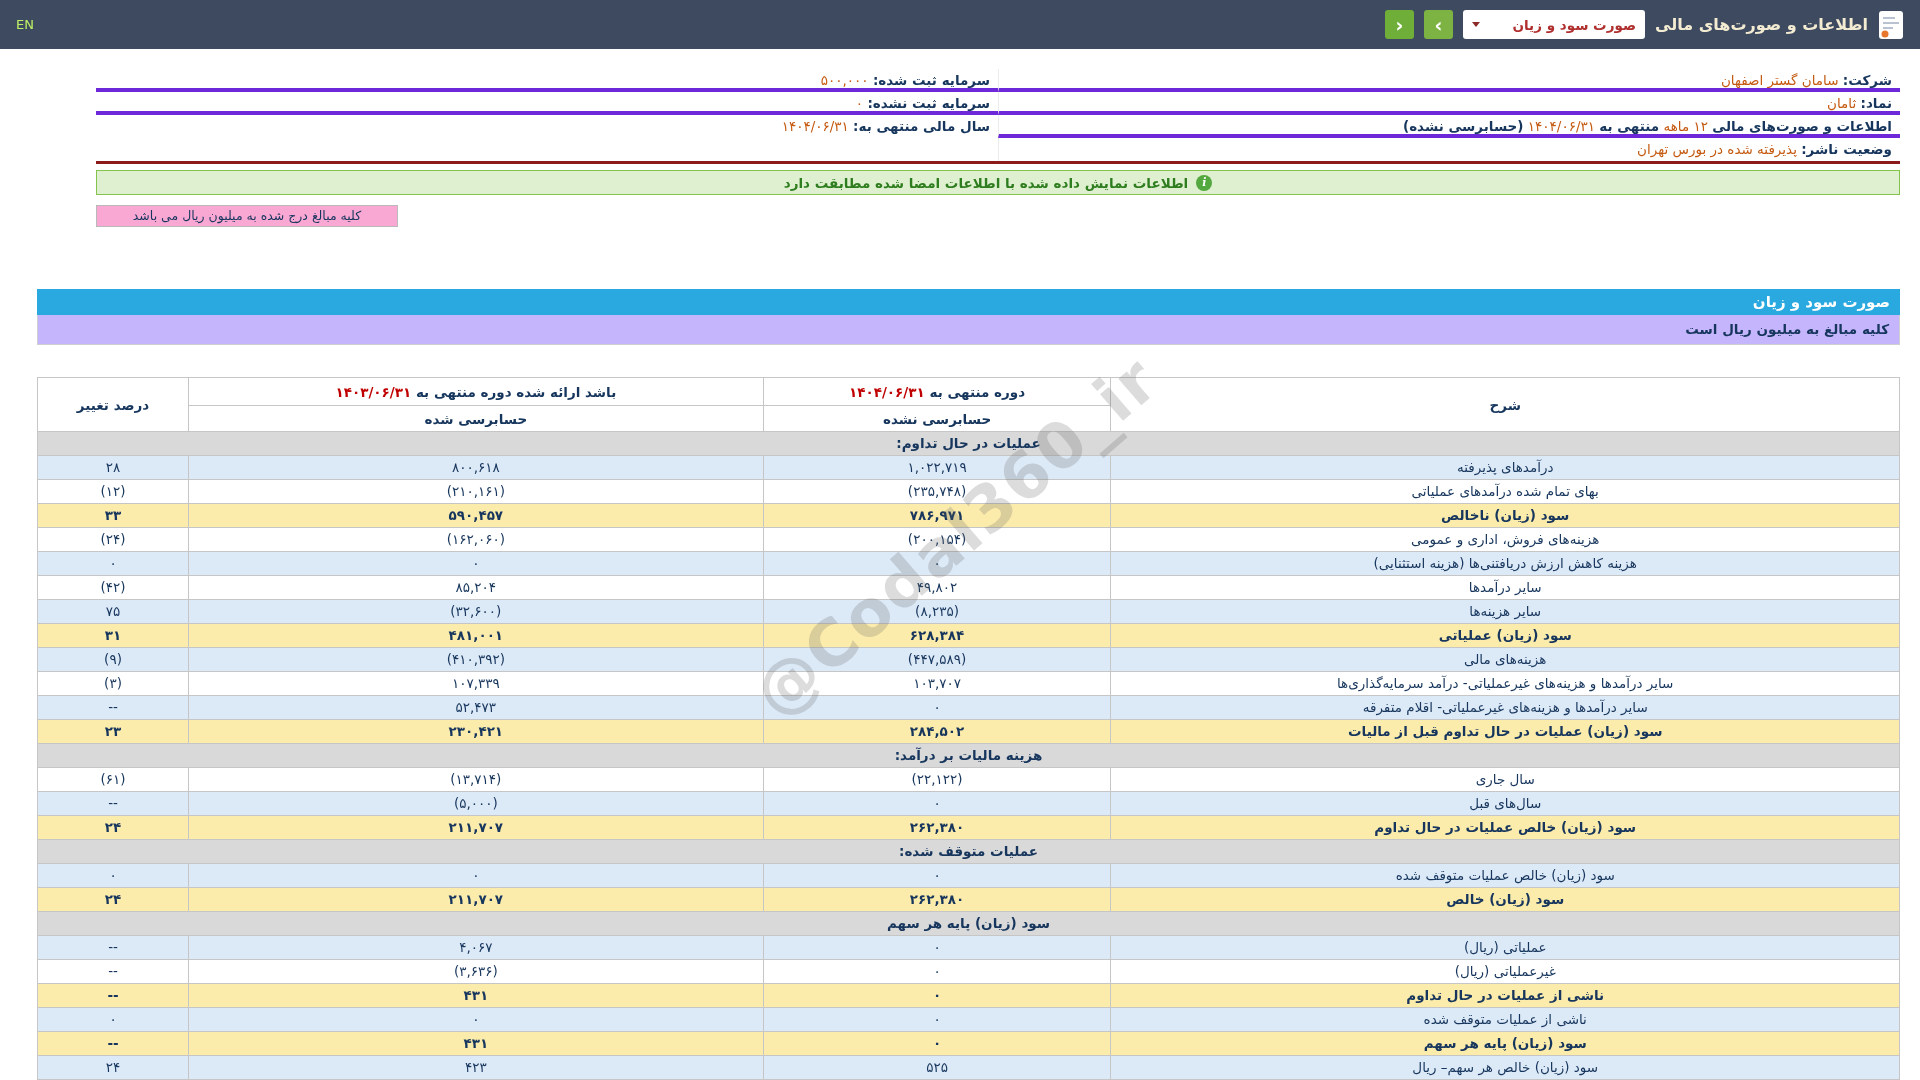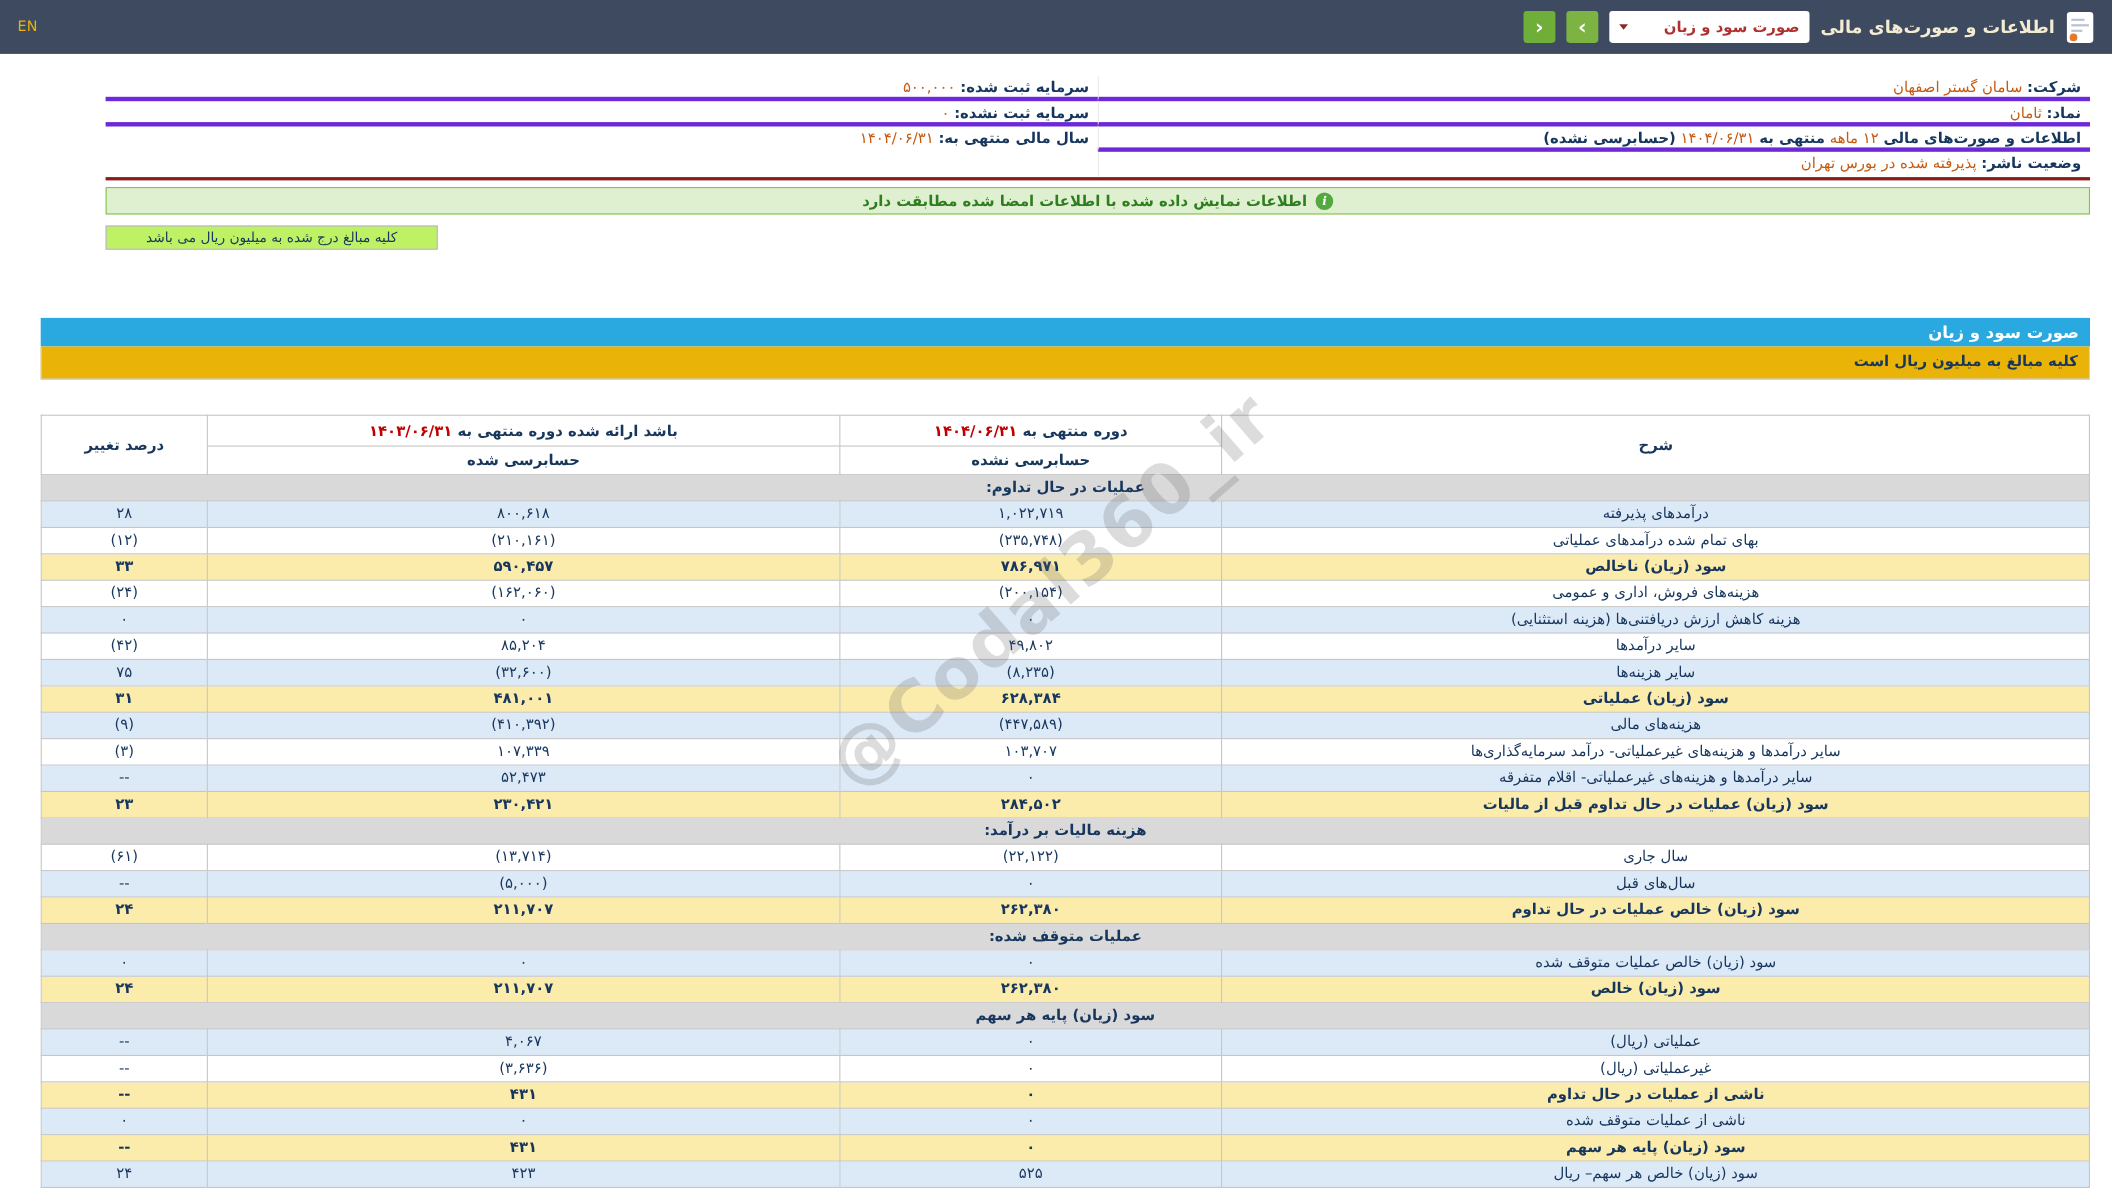--- a/index.html
+++ b/index.html
@@ -15,38 +15,38 @@
   }
   
   .topbar{height:49px;background:var(--topbar-bg);display:flex;align-items:center;gap:10px;padding:0 16px}
   .logo{display:flex;align-items:center;cursor:pointer}
   .topbar-title{color:#f3ecd2;font-size:16px;font-weight:bold}
   .statement-select{background:#fff;border-radius:3px;height:29px;min-width:182px;display:flex;align-items:center;justify-content:space-between;padding:0 9px;cursor:pointer}
   .select-value{color:#b03030;font-size:13.5px;font-weight:bold}
   .select-caret{width:0;height:0;border-left:4px solid transparent;border-right:4px solid transparent;border-top:5px solid #8a2a2a}
   .nav-btn{width:29px;height:29px;border:none;border-radius:3px;background:var(--nav-green);color:#fff;font-size:19px;font-weight:bold;cursor:pointer;line-height:26px;text-align:center;font-family:inherit}
   .nav-btn--back{background:#6fae39}
-  .lang{margin-right:auto;color:#eab308;font-size:13px;cursor:pointer;text-decoration:none}
+  .lang{margin-right:auto;color:#bef264;font-size:13px;cursor:pointer;text-decoration:none}
   
   .company-info{margin:20px 20px 0 96px;border-bottom:3px solid #8b1b1b}
   .info-grid{display:grid;grid-template-columns:1fr 1fr}
   .info-cell{height:23px;line-height:23px;font-size:13.5px;border-bottom:4px solid #6d28d9;padding:0 8px;white-space:nowrap;overflow:hidden}
   .info-grid .info-cell:nth-child(odd){border-left:1px solid #ececec}
   .info-grid .info-cell:nth-last-child(-n+2){border-bottom:none}
   .info-cell .lbl{font-weight:bold;color:var(--navy)}
   .info-cell .val{color:var(--value-orange)}
   
   .signed-banner{margin:6px 20px 0 96px;height:25px;background:#dff0d0;border:1px solid #84c44c;display:flex;align-items:center;justify-content:center;gap:8px;font-size:13.5px;font-weight:bold;color:#2e7d1e}
   .info-icon{width:16px;height:16px;border-radius:50%;background:#53a93f;color:#fff;display:inline-flex;align-items:center;justify-content:center;font-size:11px;font-style:italic;font-family:"DejaVu Serif",serif;flex:0 0 auto}
   
-  .unit-note-box{width:302px;height:22px;margin:10px auto 0 96px;border:1px solid #b9b9b9;text-align:center;font-size:12.5px;line-height:20px;color:var(--navy);background:#bef264}
+  .unit-note-box{width:302px;height:22px;margin:10px auto 0 96px;border:1px solid #b9b9b9;text-align:center;font-size:12.5px;line-height:20px;color:var(--navy);background:#f9a8d4}
   
   .statement{margin:62px 20px 0 37px}
   .statement-title-bar{height:26px;line-height:26px;background:var(--primary-blue);color:#fff;font-size:15px;font-weight:bold;padding:0 10px}
-  .statement-subtitle{height:30px;line-height:28px;border:1px solid #cfcfcf;border-top:none;padding:0 10px;font-size:13.5px;font-weight:bold;background:#eab308}
+  .statement-subtitle{height:30px;line-height:28px;border:1px solid #cfcfcf;border-top:none;padding:0 10px;font-size:13.5px;font-weight:bold;background:#c4b5fd}
   .stmt-table{width:100%;border-collapse:collapse;table-layout:fixed;margin-top:32px;font-size:13.5px}
   .stmt-table th,.stmt-table td{border:1px solid #c6c6c6;padding:0 8px;color:var(--navy);overflow:hidden;white-space:nowrap}
   .stmt-table thead th{height:28px;font-weight:bold;text-align:center;background:#fff}
   .stmt-table thead tr+tr th{height:26px}
   .hdr-date{color:var(--negative-red)}
   .stmt-table td{height:23px;line-height:23px}
   .cell-label{text-align:center}
   .cell-num{text-align:center}
   .row-blue{background:var(--row-blue)}
   .row-white{background:#fff}

